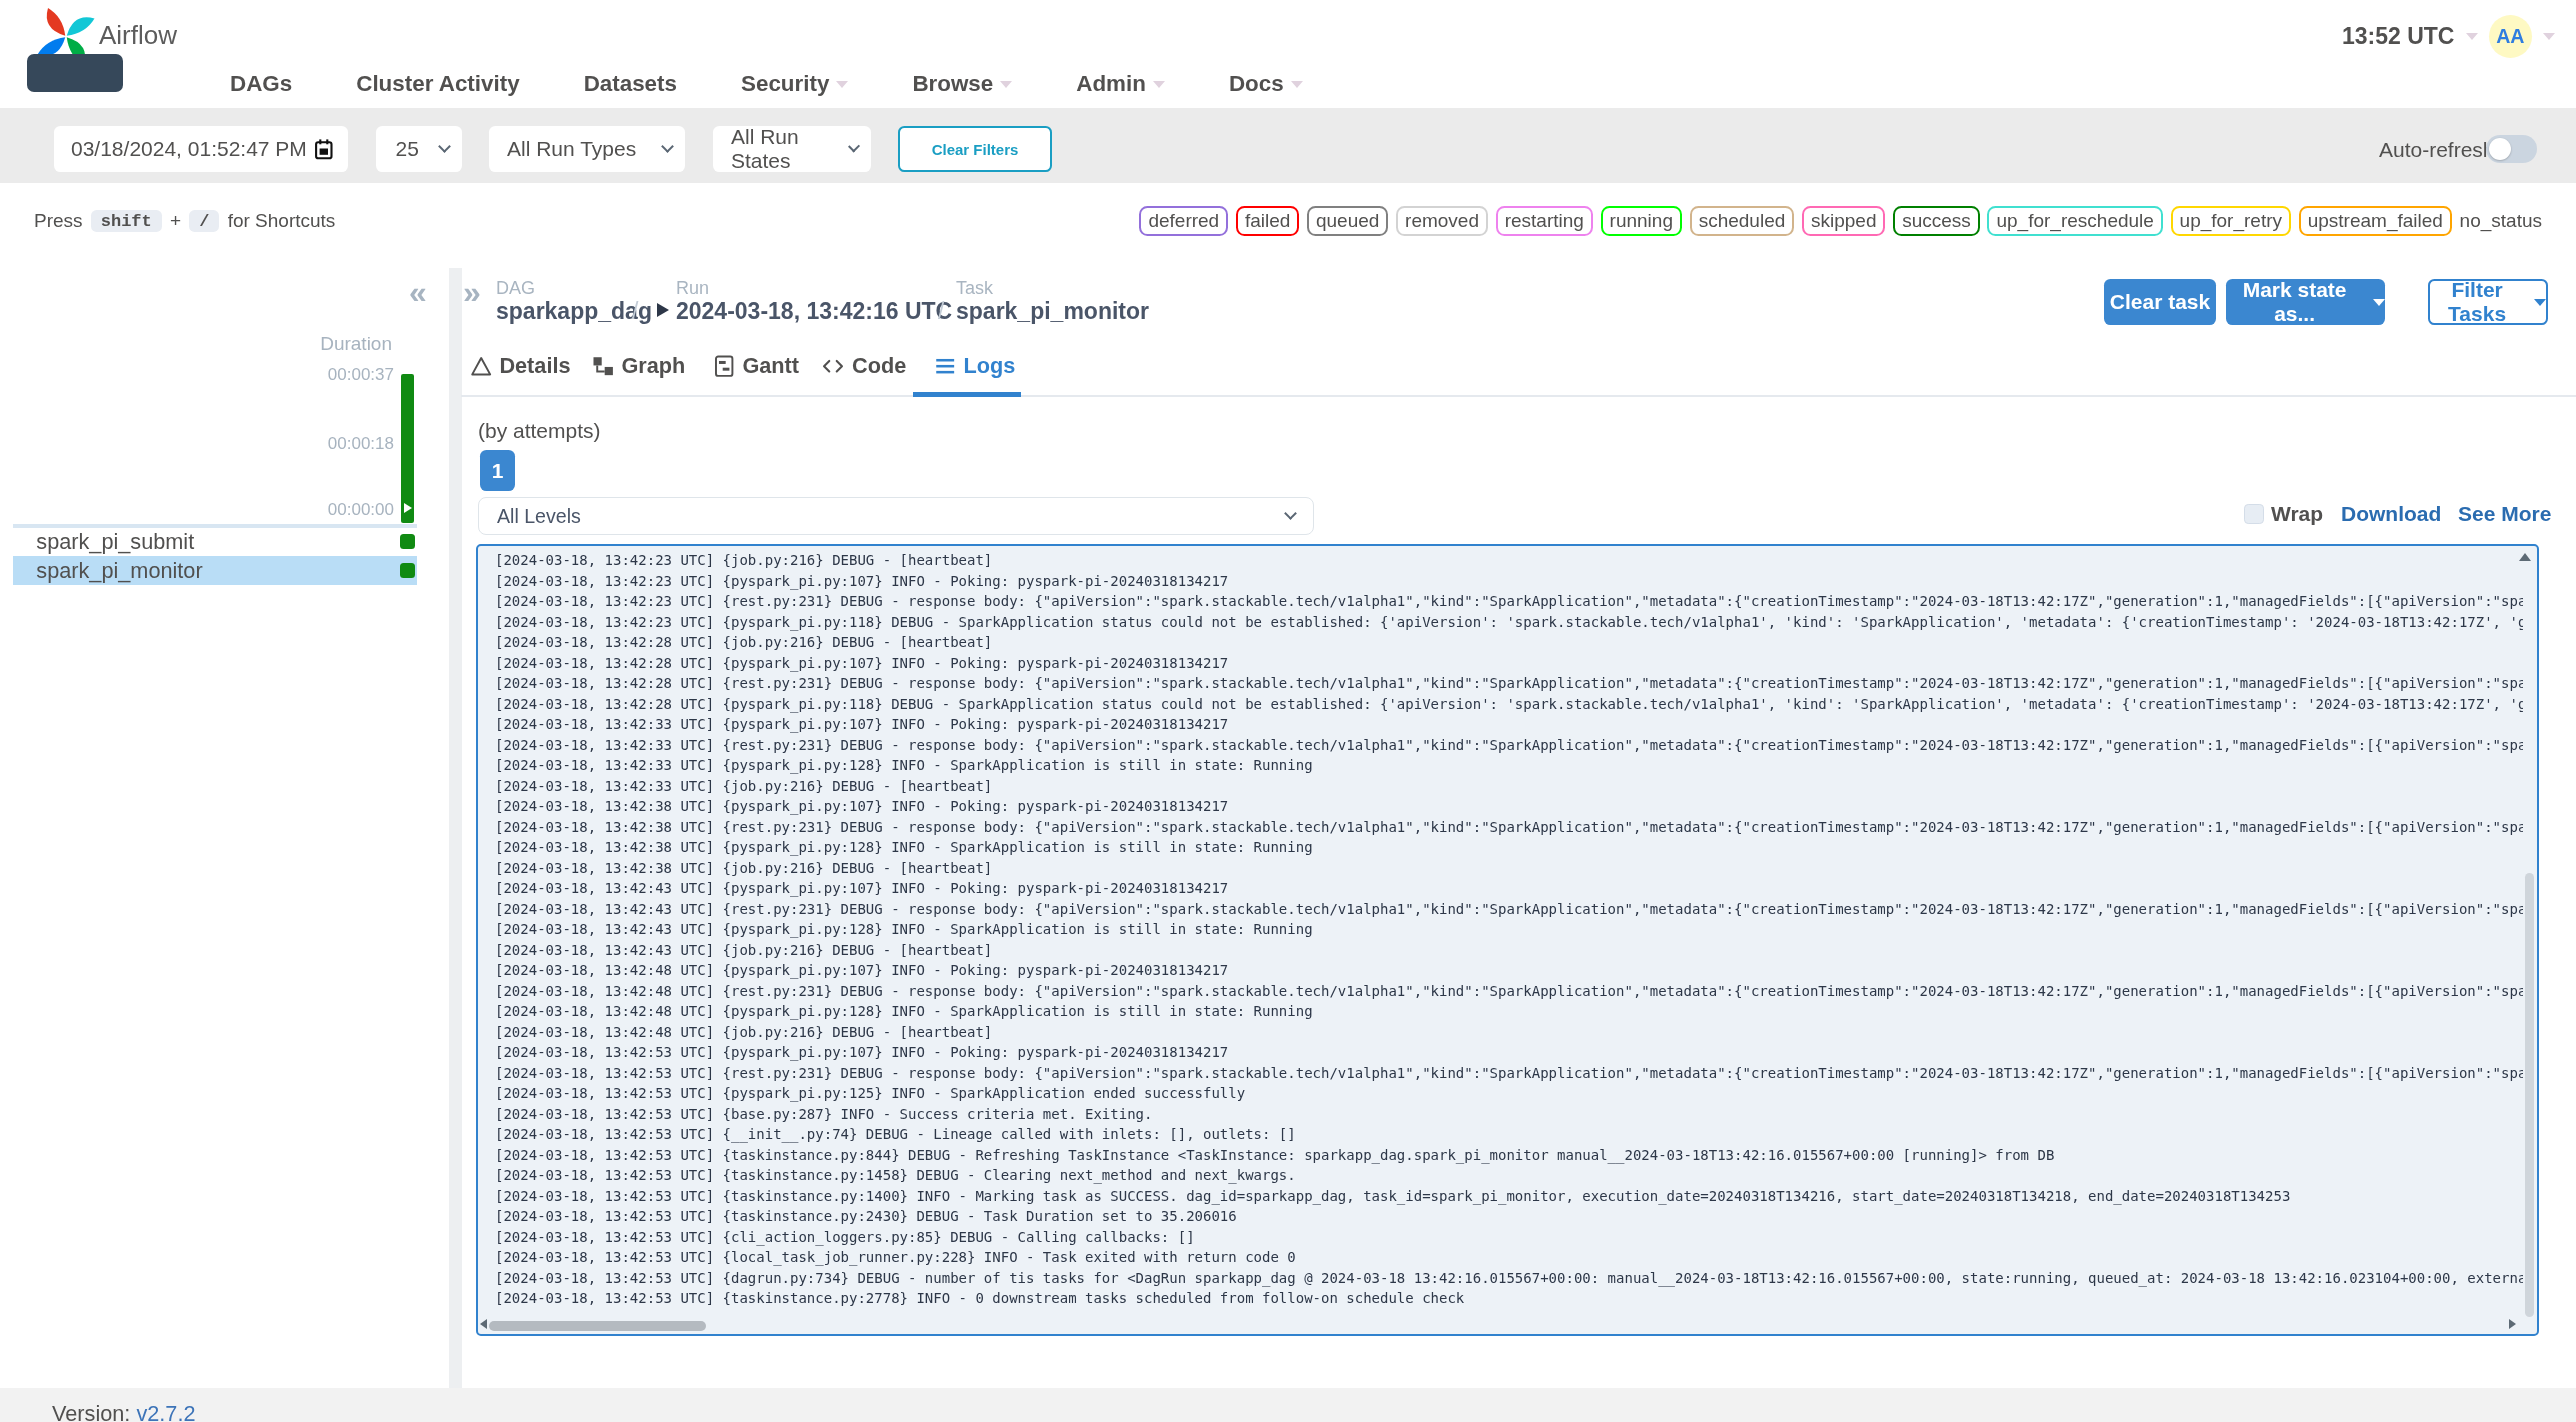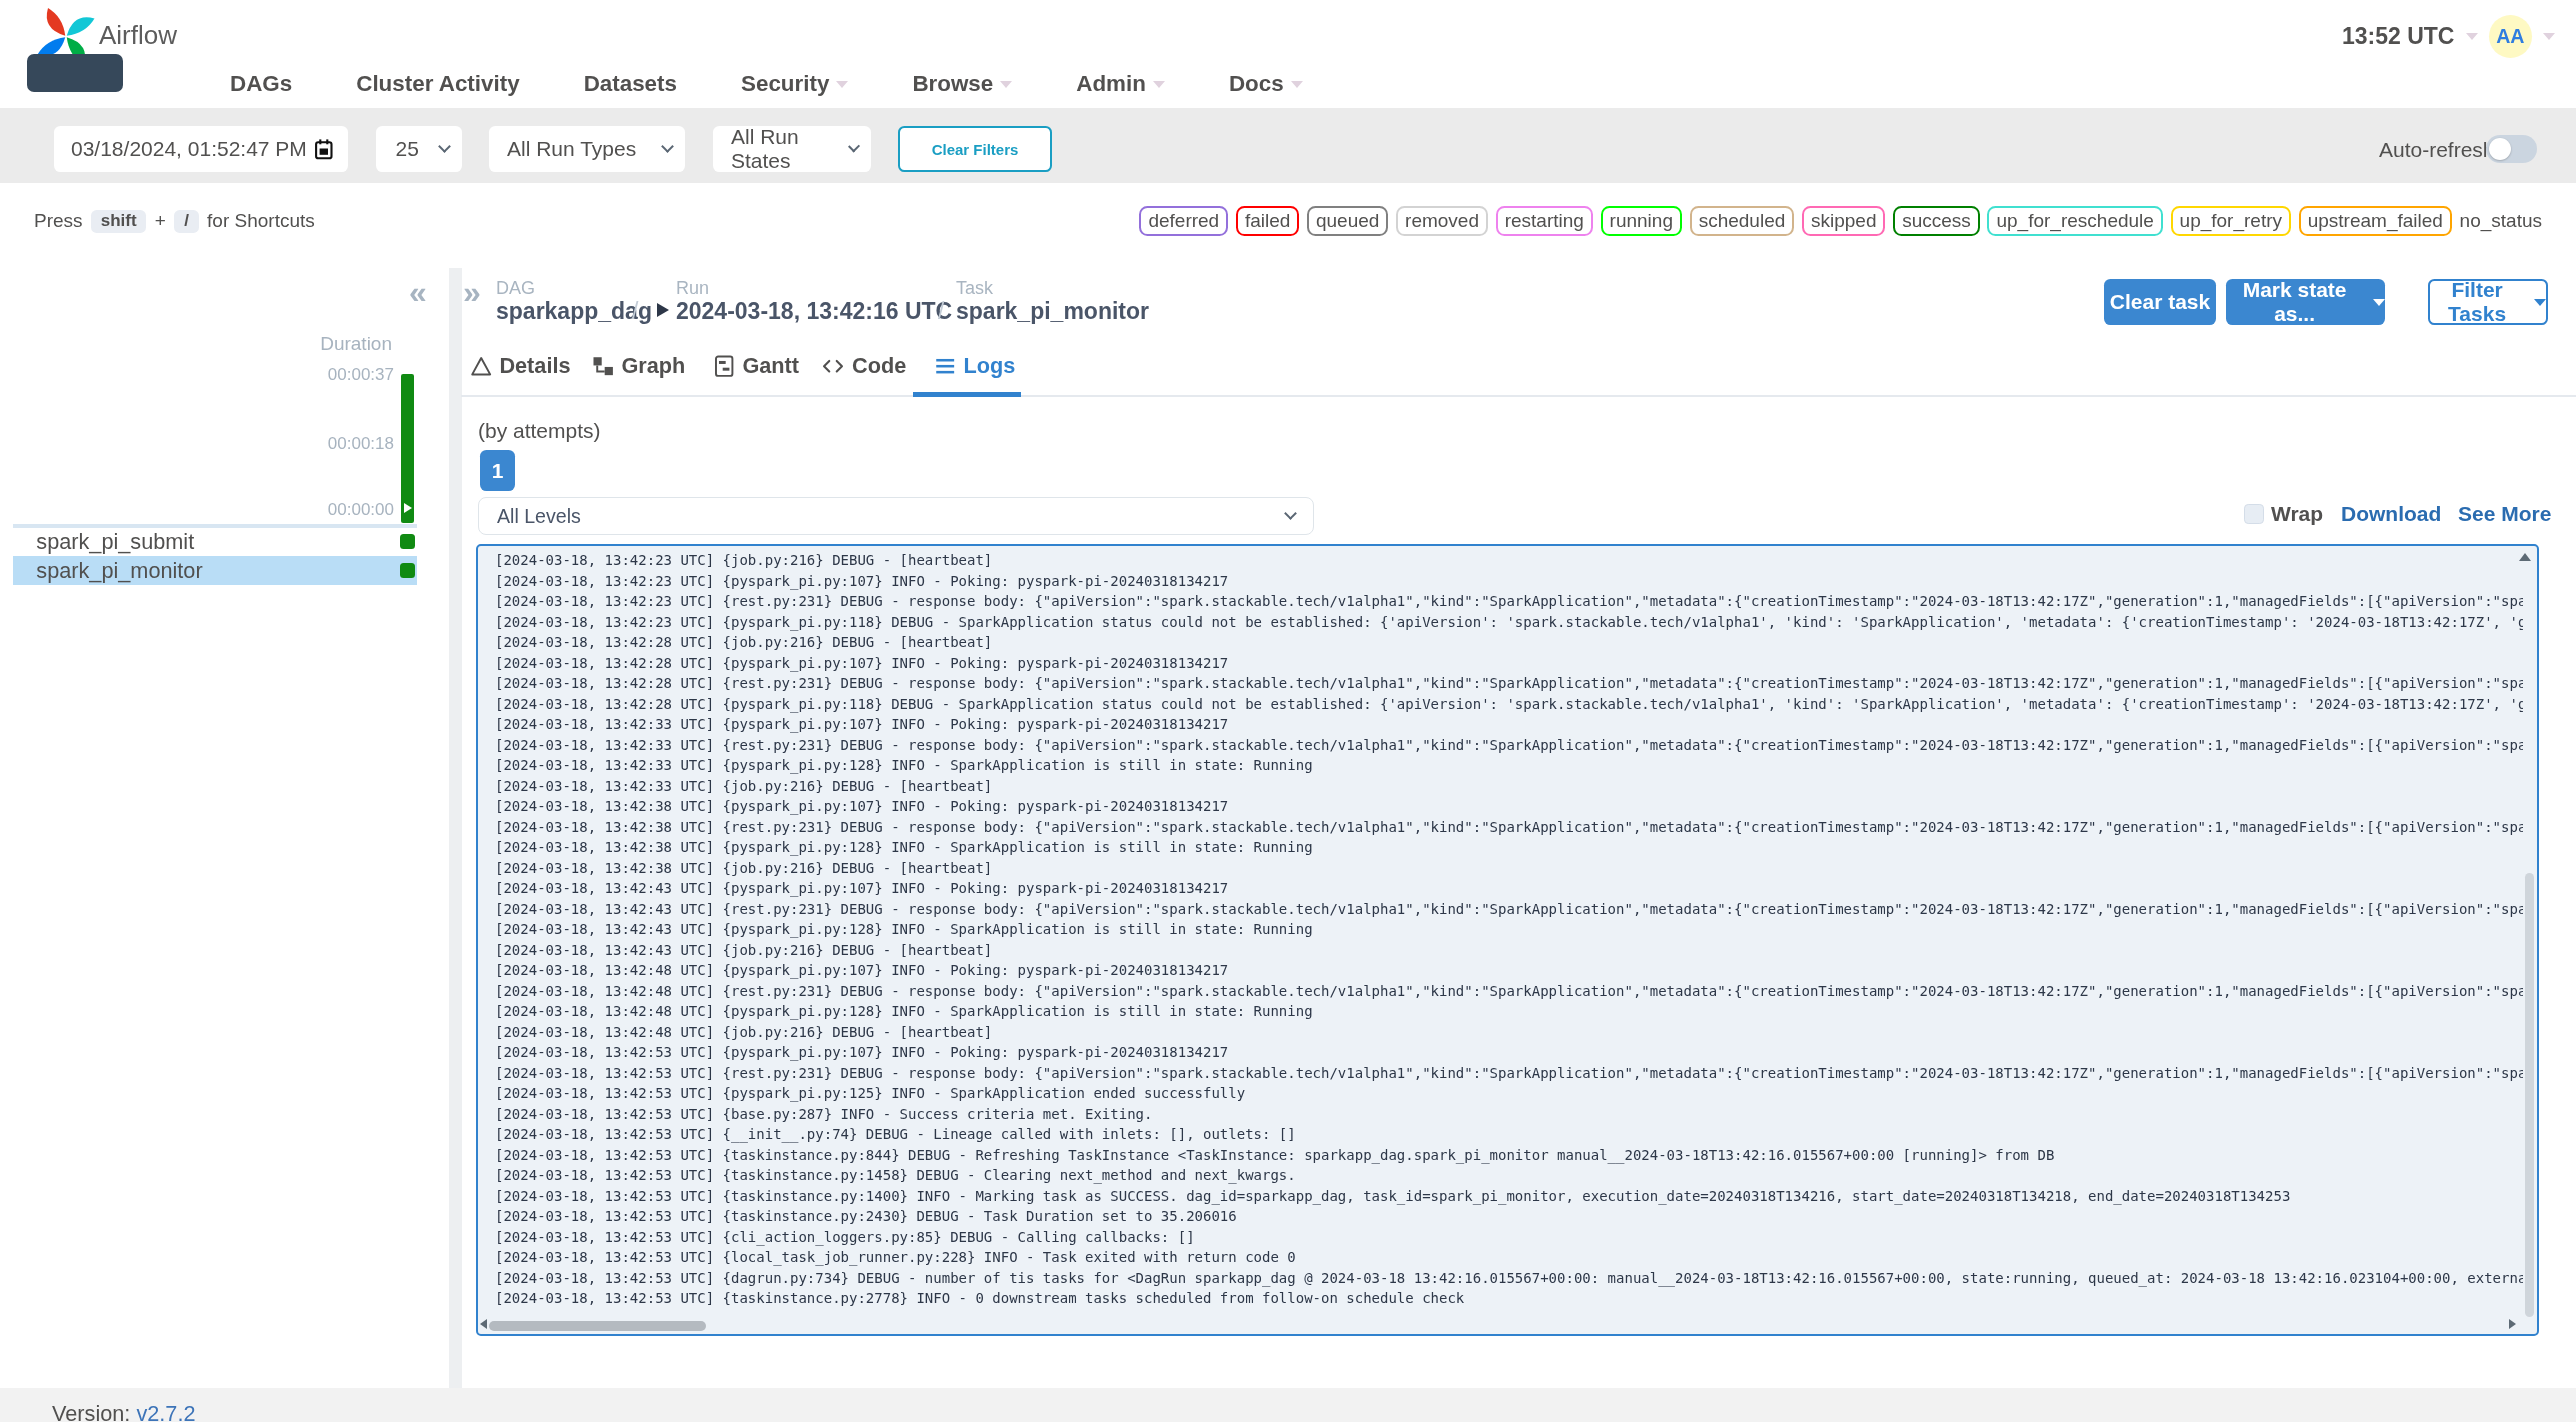--- a/index.html
+++ b/index.html
@@ -24,21 +24,21 @@
   .filterbar { position:absolute; left:0; top:108px; width:2576px; height:75px; background:#ebebeb; }
   .fctl { position:absolute; top:18px; height:46px; background:#fff; border-radius:6.3px; display:flex; align-items:center; color:#51504f; font-size:21px; }
   .chev { width:9px; height:9px; border-right:2.1px solid #5a6673; border-bottom:2.1px solid #5a6673; transform:rotate(45deg); margin-bottom:4.2px; }
   .clear-btn { position:absolute; left:898px; top:18px; width:154px; height:46px; background:#fff; border:2.1px solid #1a9ec3; border-radius:6.3px; color:#1a9ec3; font-size:15px; font-weight:600; display:flex; align-items:center; justify-content:center; cursor:pointer; }
   .autorefresh-label { position:absolute; left:2379px; top:138px; font-size:21px; color:#51504f; }
   .toggle { position:absolute; left:2486px; top:135px; width:51px; height:28px; background:#cbd5e0; border-radius:14px; cursor:pointer; }
   .toggle .knob { position:absolute; left:2.8px; top:2.8px; width:22.4px; height:22.4px; background:#fff; border-radius:50%; box-shadow:0 0.7px 2.1px rgba(0,0,0,.25); }
 
   
   .shortcuts { position:absolute; left:34px; top:210px; display:flex; align-items:center; gap:8.4px; font-size:19px; color:#51504f; }
-  .kbd { background:#e9edf3; border-radius:5.6px; padding:1.4px 9.8px; font-family:Liberation Sans, sans-serif; font-size:17px; font-weight:700; color:#51504f; }
+  .kbd { background:#e9edf3; border-radius:5.6px; padding:1.4px 9.8px; font-family:Liberation Mono, monospace; font-size:17px; font-weight:700; color:#51504f; }
   .legend { position:absolute; right:34px; top:206px; display:flex; align-items:center; gap:7.7px; }
   .badge { background:#fff; border:2.1px solid #888; border-radius:8.4px; padding:2.1px 7px; font-size:19px; color:#51504f; line-height:1.15; }
   .no-status { font-size:19px; color:#51504f; margin-left:0; }
 
   
   .collapse-left { position:absolute; left:409px; top:274px; font-size:32px; font-weight:700; color:#a7b4c1; cursor:pointer; }
   .dur-label { position:absolute; left:231px; top:333px; width:161px; text-align:right; font-size:19px; color:#a7b3bf; }
   .tick { position:absolute; left:231px; width:163px; text-align:right; font-size:17px; color:#a7b3bf; }
   .dur-bar { position:absolute; left:401px; top:374px; width:13.3px; height:149px; background:#108a12; border-radius:2.1px; cursor:pointer; }
   .dur-play { position:absolute; left:404px; top:503px; width:0; height:0; border-top:5.6px solid transparent; border-bottom:5.6px solid transparent; border-left:8.4px solid #fff; }

